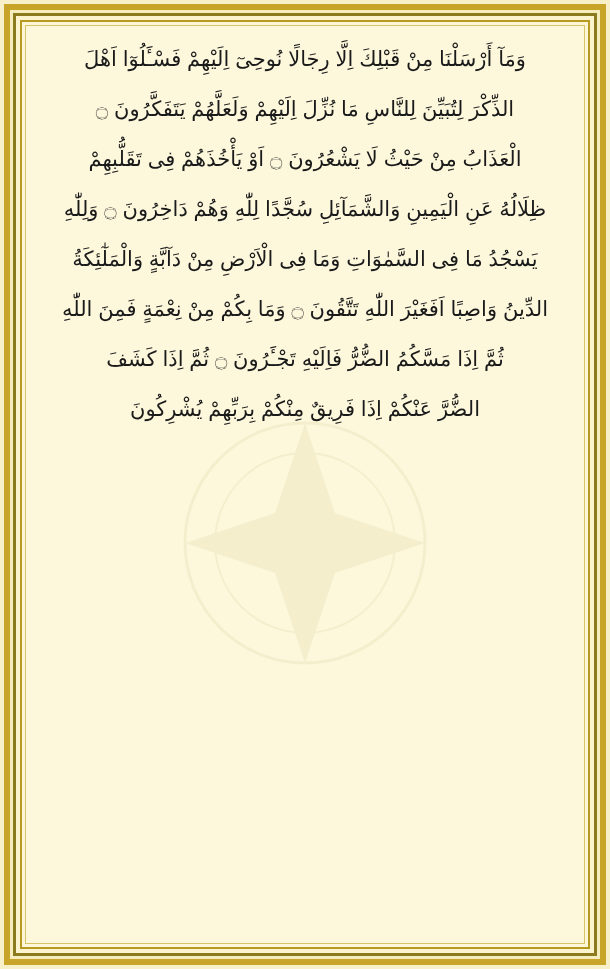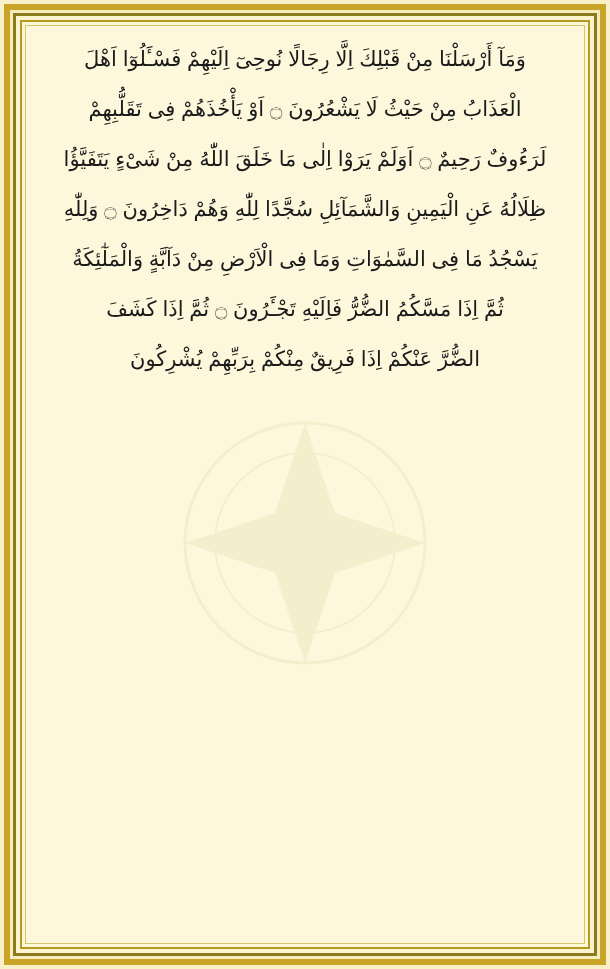--- a/index.html
+++ b/index.html
@@ -112,21 +112,22 @@
   <div class="corner br"></div>
 
   <svg class="watermark" viewBox="0 0 300 300">
     <circle cx="150" cy="150" r="120" fill="none" stroke="#8c7a1e" stroke-width="3"></circle>
     <circle cx="150" cy="150" r="90" fill="none" stroke="#8c7a1e" stroke-width="2"></circle>
     <path d="M150 30 L180 120 L270 150 L180 180 L150 270 L120 180 L30 150 L120 120 Z" fill="#8c7a1e"></path>
   </svg>
 
   <div id="text-block">
     <div class="aya-line">وَمَآ أَرْسَلْنَا مِنْ قَبْلِكَ اِلَّا رِجَالًا نُوحِىٓ اِلَيْهِمْ فَسْـَٔلُوٓا اَهْلَ</div>
+    <div class="aya-line">الذِّكْرَ لِتُبَيِّنَ لِلنَّاسِ مَا نُزِّلَ اِلَيْهِمْ وَلَعَلَّهُمْ يَتَفَكَّرُونَ ۝</div>
     <div class="aya-line">الْعَذَابُ مِنْ حَيْثُ لَا يَشْعُرُونَ ۝ اَوْ يَأْخُذَهُمْ فِى تَقَلُّبِهِمْ</div>
-    <div class="aya-line">لَرَءُوفٌ رَحِيمٌ ۝ اَوَلَمْ يَرَوْا اِلٰى مَا خَلَقَ اللّٰهُ مِنْ شَىْءٍ يَتَفَيَّؤُا</div>
     <div class="aya-line">ظِلَالُهُ عَنِ الْيَمِينِ وَالشَّمَآئِلِ سُجَّدًا لِلّٰهِ وَهُمْ دَاخِرُونَ ۝ وَلِلّٰهِ</div>
     <div class="aya-line">يَسْجُدُ مَا فِى السَّمٰوَاتِ وَمَا فِى الْاَرْضِ مِنْ دَآبَّةٍ وَالْمَلٰٓئِكَةُ</div>
+    <div class="aya-line">الدِّينُ وَاصِبًا اَفَغَيْرَ اللّٰهِ تَتَّقُونَ ۝ وَمَا بِكُمْ مِنْ نِعْمَةٍ فَمِنَ اللّٰهِ</div>
     <div class="aya-line">ثُمَّ اِذَا مَسَّكُمُ الضُّرُّ فَاِلَيْهِ تَجْـَٔرُونَ ۝ ثُمَّ اِذَا كَشَفَ</div>
     <div class="aya-line">الضُّرَّ عَنْكُمْ اِذَا فَرِيقٌ مِنْكُمْ بِرَبِّهِمْ يُشْرِكُونَ</div>
   </div>
 
 </div>
 
 </body></html>

